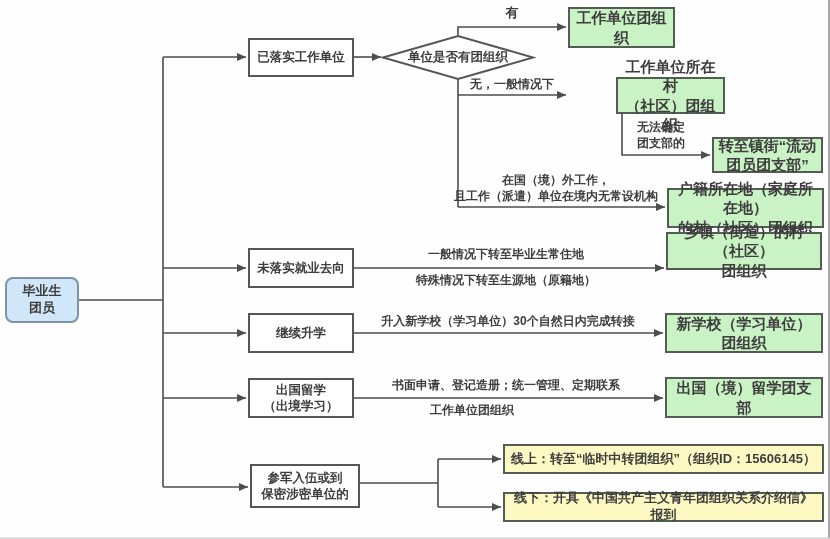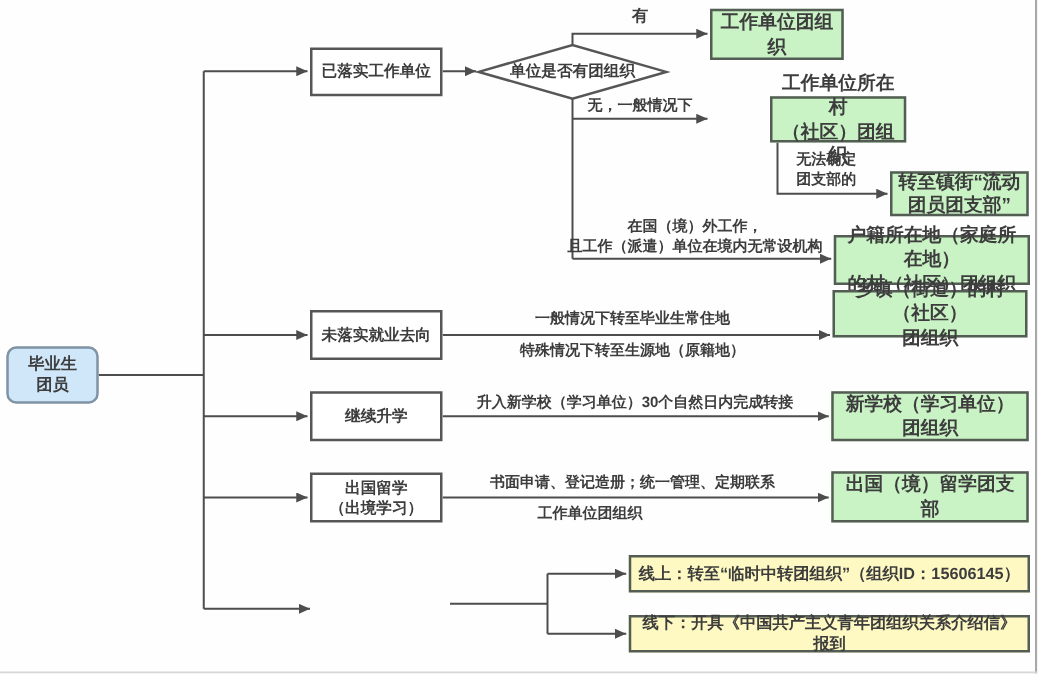--- a/index.html
+++ b/index.html
@@ -85,20 +85,22 @@
   </svg>
 
   <div class="node blue" style="left:5px;top:277px;width:74px;height:46px;">毕业生
 团员</div>
 
   <div class="node white" style="left:248px;top:38px;width:106px;height:39px;">已落实工作单位</div>
   <div class="node white" style="left:248px;top:248px;width:106px;height:40px;">未落实就业去向</div>
   <div class="node white" style="left:248px;top:313px;width:106px;height:40px;">继续升学</div>
   <div class="node white" style="left:248px;top:378px;width:106px;height:40px;">出国留学
 （出境学习）</div>
+  <div class="node white" style="left:250px;top:464px;width:110px;height:44px;">参军入伍或到
+保密涉密单位的</div>
 
   <div class="diamond-label">单位是否有团组织</div>
 
   <div class="node green" style="left:568px;top:7px;width:107px;height:41px;">工作单位团组织</div>
   <div class="node green" style="left:568px;top:77px;width:109px;height:37px;margin-left:48px;">工作单位所在村
 （社区）团组织</div>
   <div class="node green" style="left:712px;top:137px;width:111px;height:36px;">转至镇街“流动
 团员团支部”</div>
   <div class="node green" style="left:667px;top:188px;width:157px;height:40px;">户籍所在地（家庭所在地）
 的村（社区）团组织</div>

